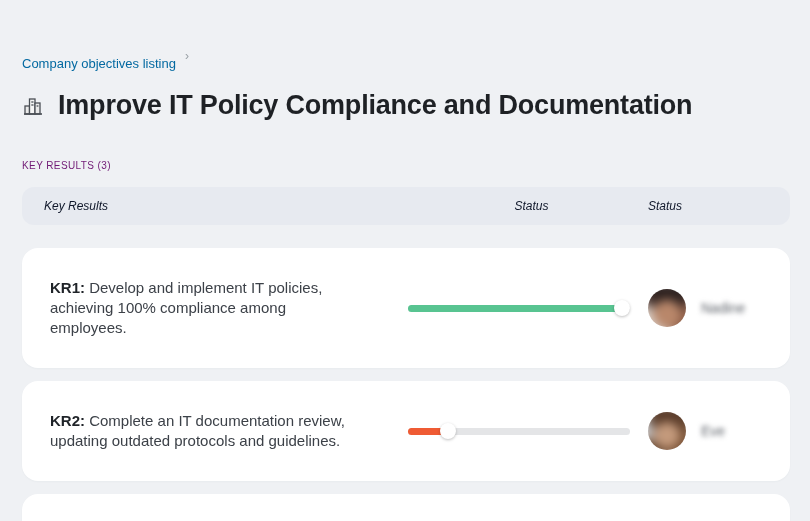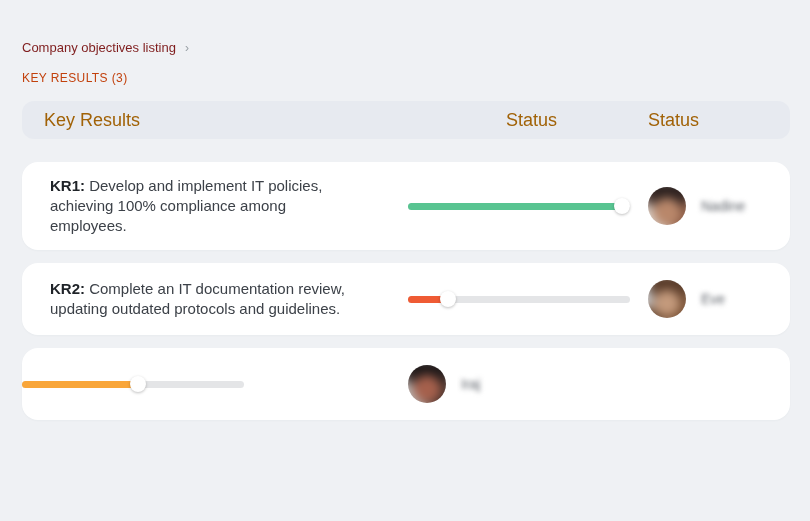--- a/index.html
+++ b/index.html
@@ -8,55 +8,55 @@
     background:#eff1f4;
     font-family:"Liberation Sans", sans-serif;
     color:#2f3237;
     overflow:hidden;
     position:relative;
   }
   .page{padding:40px 20px 0 22px;}
 
   
   .breadcrumb{display:flex;align-items:center;gap:9px;font-size:13px;}
-  .crumb-inactive{color:#7f1d1d;cursor:pointer;}
+  .crumb-inactive{color:#0369a1;cursor:pointer;margin-top:16px;}
   .crumb-sep{color:#9aa0a6;font-size:12px;}
   .crumb-active{color:#2b2e33;font-weight:500;}
 
   
   .title-row{display:flex;align-items:center;gap:12px;margin-top:19px;}
   .title-icon{width:24px;height:24px;flex:0 0 auto;display:flex;align-items:flex-end;}
   .page-title{font-size:27px;font-weight:700;color:#1e2125;letter-spacing:-0.2px;}
 
   
-  .section-label{margin-top:16px;font-size:12px;color:#c2410c;letter-spacing:0.4px;}
+  .section-label{margin-top:39px;font-size:10px;color:#701a75;letter-spacing:0.4px;}
 
   
   .grid{display:grid;grid-template-columns:386px 240px 142px;column-gap:0;}
   .thead{
     margin-top:16px;
     background:#e7eaf0;
     border-radius:12px;
     height:38px;
     align-items:center;
     width:768px;
   }
-  .th{font-size:18px;color:#a16207;font-weight:500;}
+  .th{font-size:12px;color:#0f172a;font-weight:500;font-style:italic;}
   .th-key{padding-left:22px;}
   .th-status{padding-left:7px;text-align:center;}
   .th-owner{padding-left:0px;}
 
   .rows{margin-top:23px;width:768px;display:flex;flex-direction:column;gap:13px;}
   .row-card{
     background:#ffffff;
     border-radius:16px;
     min-height:72px;
     align-items:center;
     box-shadow:0 1px 2px rgba(40,50,70,0.03);
-    padding:14px 0;
+    padding:30px 0;
     box-sizing:border-box;
   }
   .kr-cell{padding-left:28px;padding-right:60px;font-size:15px;line-height:20px;color:#3c4148;}
   .kr-label{font-weight:700;color:#1f2328;}
 
   
   .slider{position:relative;width:222px;height:16px;padding-left:1px;}
   .slider-track{
     position:absolute;left:0;top:4.5px;width:222px;height:7px;
     background:#e4e5e7;border-radius:4px;
@@ -110,20 +110,34 @@
 </head>
 <body>
 
 <div class="page">
 
   <div class="breadcrumb">
     <span class="crumb-inactive">Company objectives listing</span>
     <span class="crumb-sep">›</span>
   </div>
 
+  <div class="title-row">
+    <span class="title-icon">
+      <svg width="24" height="24" viewBox="0 0 24 24" fill="none" stroke="#4a4f55" stroke-width="1.3">
+        <rect x="3" y="12" width="4.5" height="8" fill="#e9e9e9"></rect>
+        <rect x="7.5" y="5" width="5.5" height="15" fill="#f5f5f5"></rect>
+        <rect x="13" y="9" width="5" height="11" fill="#e9e9e9"></rect>
+        <line x1="2" y1="20" x2="20" y2="20" stroke-width="1.6"></line>
+        <line x1="9.3" y1="8" x2="11.5" y2="8"></line>
+        <line x1="9.3" y1="11" x2="11.5" y2="11"></line>
+        <line x1="14.6" y1="12" x2="16.4" y2="12"></line>
+      </svg>
+    </span>
+    <span class="page-title">Improve IT Policy Compliance and Documentation</span>
+  </div>
 
   <div class="section-label">KEY RESULTS (3)</div>
 
   <div class="grid thead">
     <div class="th th-key">Key Results</div>
     <div class="th th-status">Status</div>
     <div class="th th-owner">Status</div>
   </div>
 
   <div class="rows">

